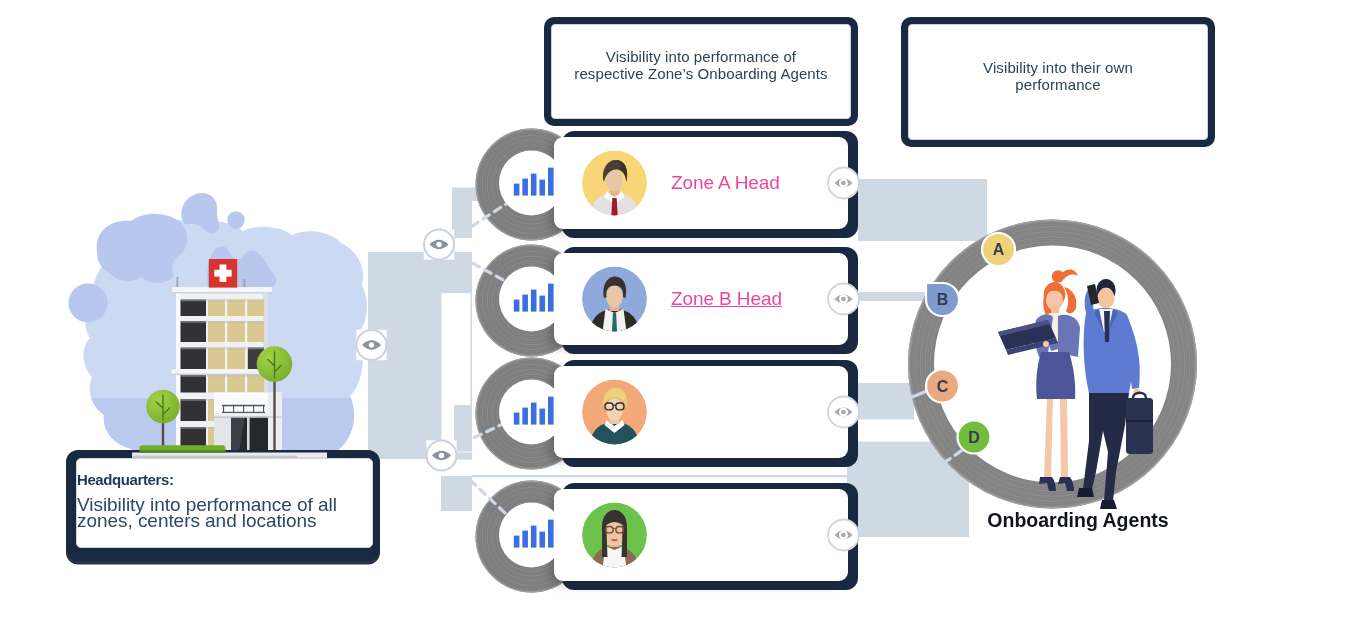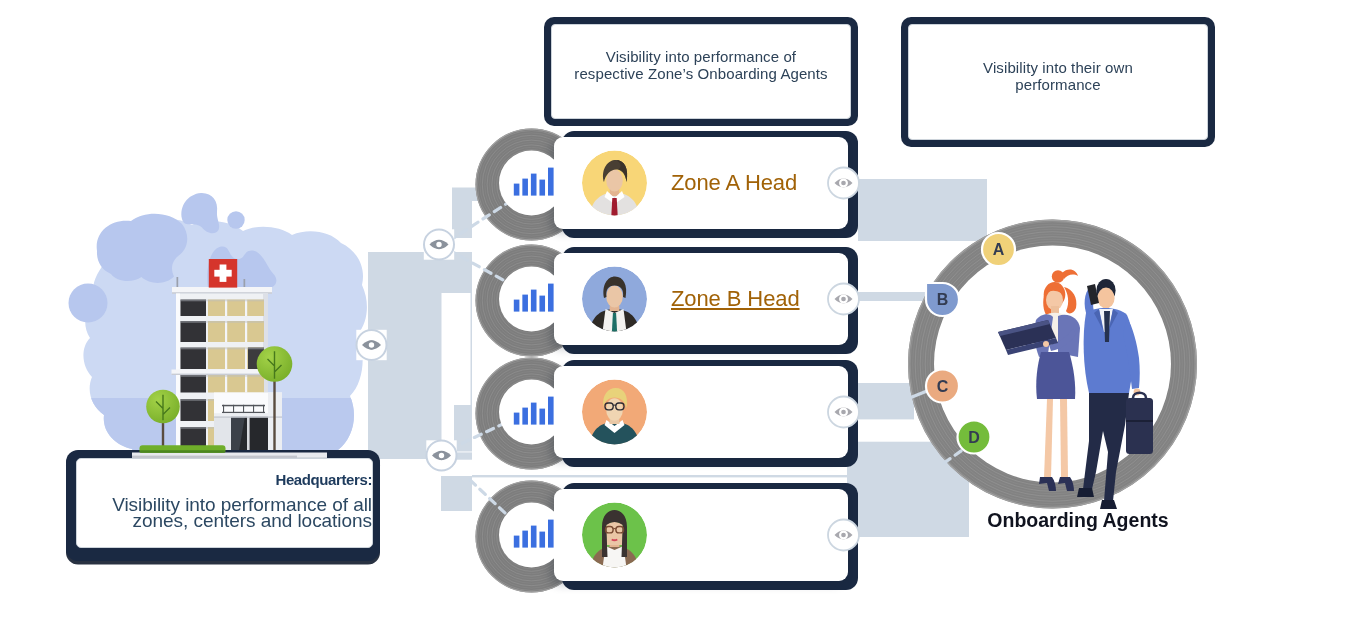--- a/index.html
+++ b/index.html
@@ -4,23 +4,23 @@
   html,body{margin:0;padding:0;background:#fff;width:1366px;height:628px;overflow:hidden;}
   *{box-sizing:border-box;font-family:"Liberation Sans",sans-serif;}
   #stage{position:relative;width:1366px;height:628px;background:#fff;border-radius:15px;}
   svg.layer{position:absolute;left:0;top:0;}
   .navybox{position:absolute;background:#1a2942;border-radius:10px;}
   .navybox .inner{position:absolute;left:7px;right:7px;top:7px;bottom:7px;background:#fff;border:1px solid #ccd3da;border-radius:4px;
      display:flex;align-items:center;justify-content:center;text-align:center;
      color:#2d4258;font-size:15px;line-height:17px;letter-spacing:0.1px;padding-bottom:13px;}
   .dark{position:absolute;width:296px;height:107px;background:#1a2942;border-radius:12px;}
   .card{position:absolute;width:294px;height:92px;background:#fff;border-radius:9px;box-shadow:-4px 4px 8px rgba(25,35,50,.25);}
-  .ztitle{position:absolute;height:92px;display:flex;align-items:center;color:#a16207;font-size:22px;letter-spacing:-0.1px;}
+  .ztitle{position:absolute;height:92px;display:flex;align-items:center;color:#ec4899;font-size:19px;letter-spacing:-0.1px;}
   #hq{position:absolute;left:66px;top:450px;width:314px;height:111px;background:#1a2942;border-radius:12px;box-shadow:0 3.5px 0 rgba(18,28,46,.9);}
-  #hq .inner{position:absolute;left:10px;right:7px;top:8px;bottom:13px;background:#fff;border:1px solid #ccd3da;border-radius:5px;text-align:right;}
+  #hq .inner{position:absolute;left:10px;right:7px;top:8px;bottom:13px;background:#fff;border:1px solid #ccd3da;border-radius:5px;text-align:left;}
   #hq h4{margin:12px 0 9px 0;font-size:15px;letter-spacing:-0.4px;color:#1d3a5c;}
   #hq p{margin:0;font-size:19px;line-height:15.8px;letter-spacing:-0.05px;color:#2c4862;}
 </style></head>
 <body>
 <div id="stage">
 <svg class="layer" width="1366" height="628" viewBox="0 0 1366 628">
 <rect x="452" y="187.5" width="55" height="13.5" fill="#cfd9e4"></rect>
 <rect x="452" y="201" width="20" height="37" fill="#cfd9e4"></rect>
 <rect x="368" y="252" width="104" height="207" fill="#cfd9e4"></rect>
 <rect x="441.5" y="293" width="29" height="112" fill="#fff"></rect>

